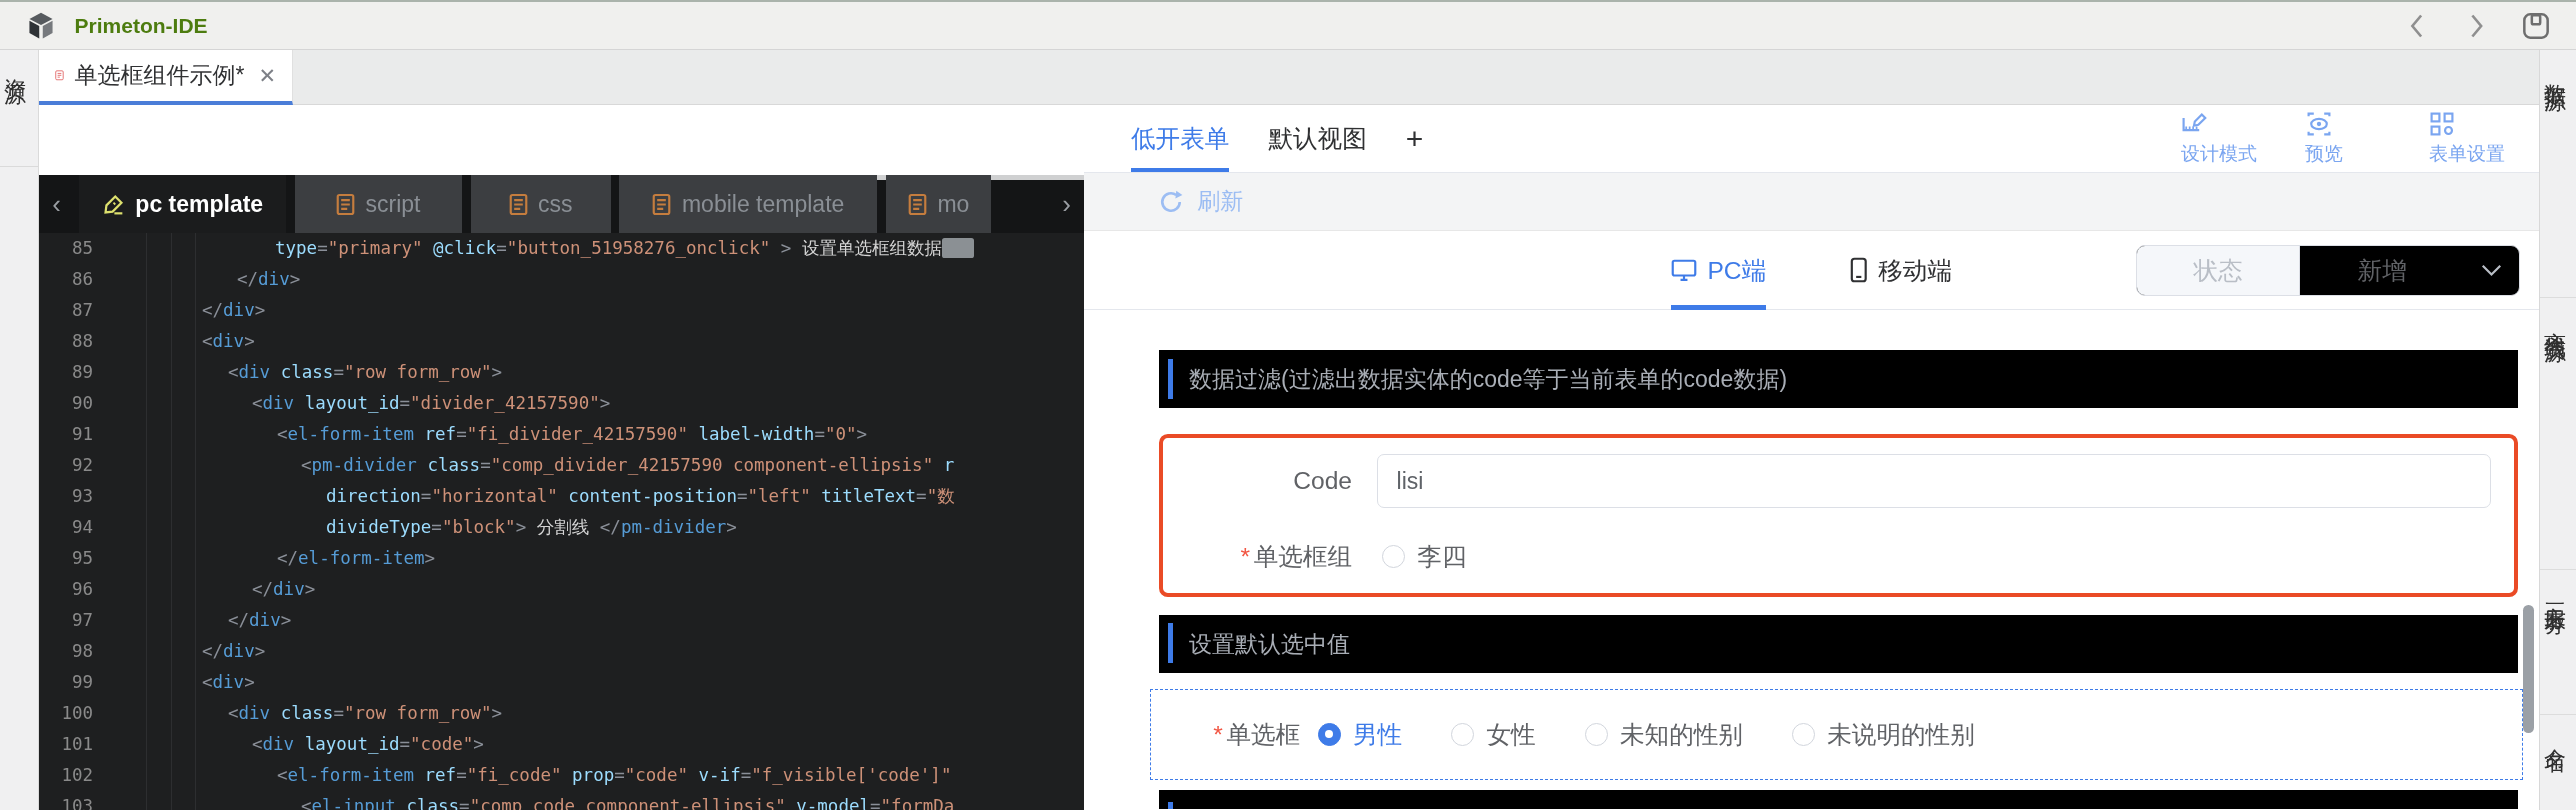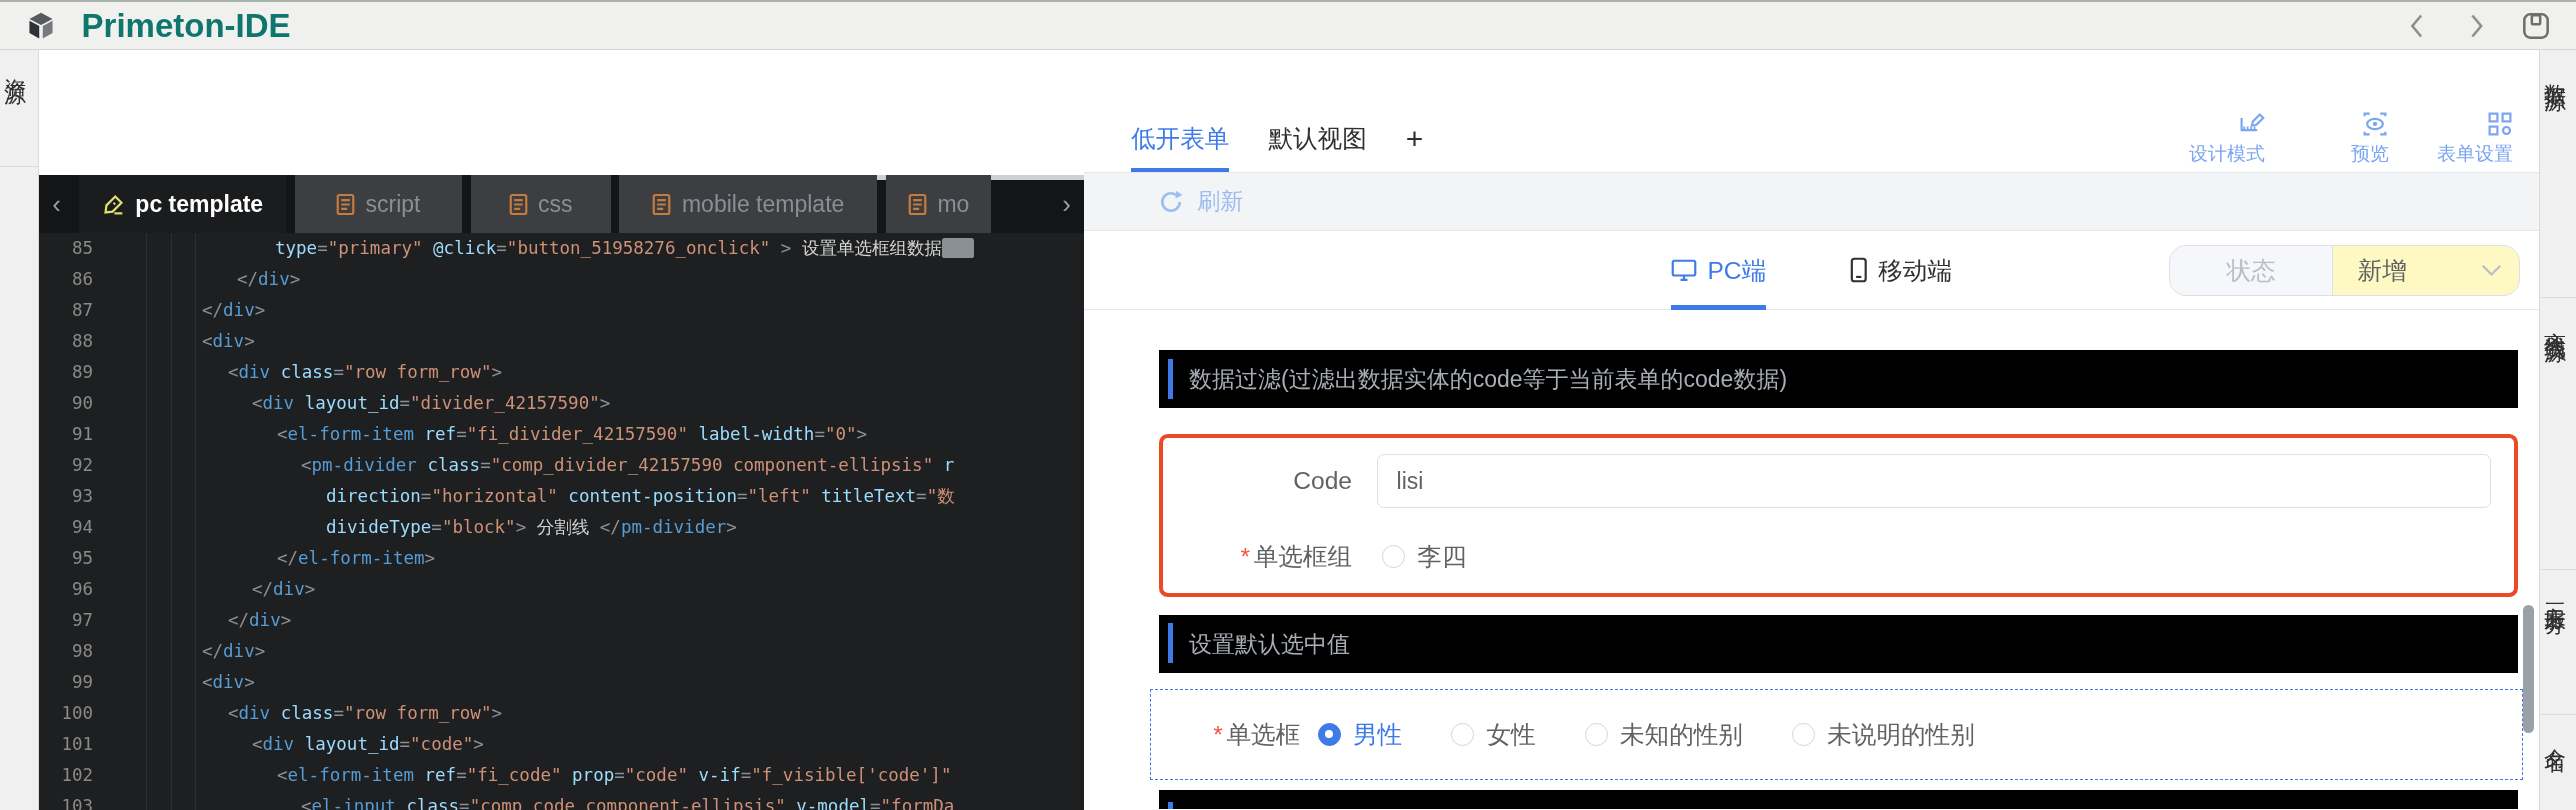--- a/index.html
+++ b/index.html
@@ -5,21 +5,21 @@
   * { margin:0; padding:0; box-sizing:border-box; }
   html,body { width:2576px; height:810px; overflow:hidden; background:#fff;
               font-family:"Liberation Sans","DejaVu Sans",sans-serif; }
   #app { position:relative; width:2576px; height:810px; background:#fff; }
 
   
   .titlebar { position:absolute; left:0; top:0; width:2576px; height:50px;
               background:#f0f0ee; border-top:2.6px solid #aab3ab; border-bottom:0.9px solid #d5d5d5;
               display:flex; align-items:center; }
   .app-logo { margin-left:24.6px; width:32px; height:32px; }
-  .app-title { margin-left:25px; font-size:33px; font-weight:bold; color:#0f766e; }
+  .app-title { margin-left:18px; font-size:21px; font-weight:bold; color:#4d7c0f; }
   .tb-right { position:absolute; right:24.6px; top:0; height:47px; display:flex; align-items:center; gap:30px; }
   .tb-icon { width:30px; height:30px; display:flex; align-items:center; justify-content:center; cursor:pointer; }
 
   
   .band { position:absolute; left:39px; top:50px; width:2501px; height:55px;
           background:#eaebeb; border-bottom:0.9px solid #d8d8d8; }
   .doc-tab { position:absolute; left:0; top:0; width:254px; height:55px; background:#fff;
              border-right:0.9px solid #e0e0e0; border-bottom:4.4px solid #4a7dd8;
              display:flex; align-items:center; padding:0 16px; gap:10.5px; }
   .doc-tab .label { font-size:23px; color:#303133; white-space:nowrap; }
@@ -76,35 +76,35 @@
 
   
   .panel { position:absolute; left:1084px; top:105px; width:1455px; height:705px; background:#fff; }
   .phead { position:relative; height:68px; border-bottom:0.9px solid #e4e7ed;
            display:flex; align-items:stretch; padding-left:47px; gap:39px; }
   .ptab { position:relative; display:flex; align-items:center; font-size:24.6px; color:#303133; cursor:pointer; }
   .ptab.active { color:#3e7be8; }
   .ptab.active::after { content:""; position:absolute; left:0; right:0; bottom:0; height:4.4px; background:#3e7be8; }
   .ptab.add { font-size:30px; padding-top:1.8px; }
   .pactions { position:absolute; right:26px; top:0; height:68px; display:flex; align-items:center; gap:40px; }
-  .paction { display:flex; flex-direction:column; align-items:flex-end; gap:3.5px; color:#7aa5f0;
+  .paction { display:flex; flex-direction:column; align-items:flex-start; gap:3.5px; color:#7aa5f0;
              font-size:19px; cursor:pointer; min-width:84px; }
   .ptoolbar { height:58px; background:#f3f4f5; border-bottom:0.9px solid #e7e7e7;
               display:flex; align-items:center; padding-left:73px; gap:12.3px; }
   .refresh-label { font-size:23px; color:#9cbdf3; cursor:pointer; }
 
   .canvas { position:relative; height:578px; background:#fff; overflow:hidden; }
   .device-row { position:relative; height:79px; border-bottom:0.9px solid #e4e7ed;
                 display:flex; align-items:center; justify-content:center; gap:84px; }
   .dtab { position:relative; height:79px; display:flex; align-items:center; gap:10.5px;
           font-size:24.6px; color:#303133; cursor:pointer; }
   .dtab.active { color:#3e7be8; }
   .dtab.active::after { content:""; position:absolute; left:0; right:0; bottom:0; height:4.4px; background:#3e7be8; }
   .status-select { position:absolute; right:19px; top:14px; height:51px; display:flex;
-                   border:0.9px solid #dcdfe6; border-radius:17px; overflow:hidden; background:#fef9c3; cursor:pointer; }
+                   border:0.9px solid #dcdfe6; border-radius:9px; overflow:hidden; background:#000000; cursor:pointer;gap:33px; }
   .status-label { width:163px; background:#f5f7fa; color:#b9bec6; font-size:24.6px;
                   display:flex; align-items:center; justify-content:center; border-right:0.9px solid #dcdfe6; }
   .status-value { width:186px; display:flex; align-items:center; padding-left:24.6px; gap:8.8px;
                   font-size:24.6px; color:#606266; position:relative; }
   .status-value svg { position:absolute; right:17.5px; }
 
   .form-area { padding:0 21px 0 75px; }
   .section-bar { position:relative; height:58px; background:#000000; margin-top:40px; }
   .section-bar .accent { position:absolute; left:8.8px; top:8.8px; width:5.3px; height:40px; background:#3e7be8; }
   .section-bar .stitle { position:absolute; left:30px; top:0; line-height:58px; font-size:23px; color:#a9aeb6; white-space:nowrap; }
@@ -164,20 +164,30 @@
       </div>
       <div class="tb-icon">
         <svg width="32" height="32" viewBox="0 0 36 36">
           <rect x="4" y="4" width="28" height="28" rx="7" fill="none" stroke="#6e6e6e" stroke-width="3"></rect>
           <rect x="13" y="5" width="10" height="11" rx="2" fill="none" stroke="#6e6e6e" stroke-width="3"></rect>
         </svg>
       </div>
     </div>
   </div>
 
+  <div class="band">
+    <div class="doc-tab">
+      <svg width="21" height="24.6" viewBox="0 0 24 28">
+        <rect x="2" y="2" width="20" height="24" rx="3" fill="none" stroke="#e36d6d" stroke-width="2.5"></rect>
+        <path d="M7 9h10M7 14h10M7 19h6" stroke="#e36d6d" stroke-width="2.5"></path>
+      </svg>
+      <span class="label">单选框组件示例*</span>
+      <span class="close">✕</span>
+    </div>
+  </div>
 
   <div class="left-rail" id="left-rail">
       <span class="rail-item">资源</span>
     </div>
 
   <div class="right-rail" id="right-rail">
       <span class="rail-item">数据源</span>
       <span class="rail-item">离线资源</span>
       <span class="rail-item">三方服务</span>
       <span class="rail-item">命名Sql</span>

